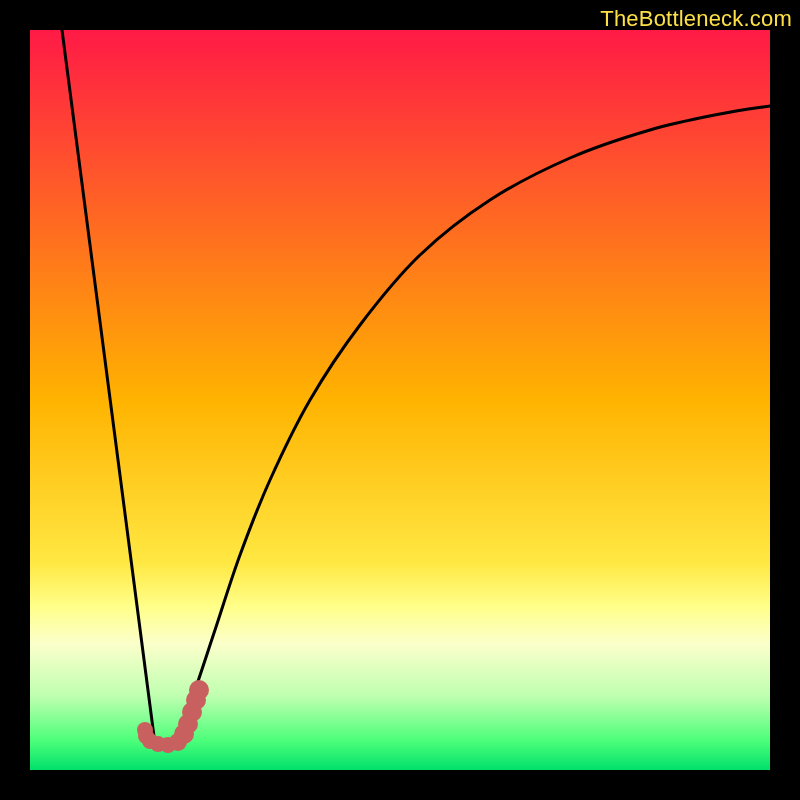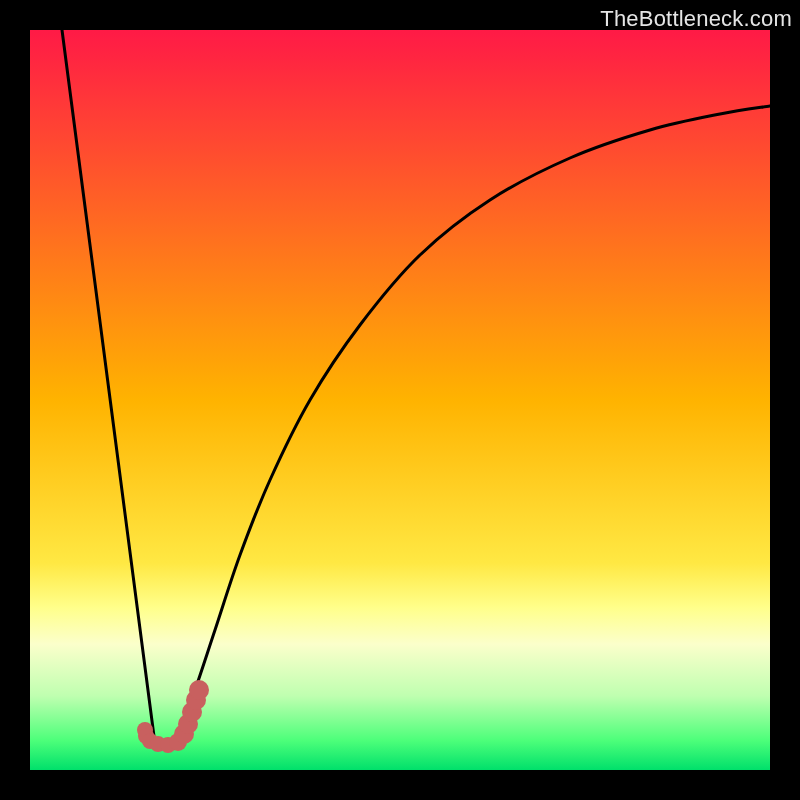--- a/index.html
+++ b/index.html
@@ -1,18 +1,18 @@
 <!DOCTYPE html>
 <html><head>
 <meta charset="utf-8">
 <style>
   html,body{margin:0;padding:0;width:800px;height:800px;background:#000;overflow:hidden;
             font-family:Arial,Helvetica,sans-serif}
   .frame{position:absolute;left:30px;top:30px;width:740px;height:740px;overflow:hidden}
-  .watermark{position:absolute;top:6px;right:8px;color:#e5e5e5;font-size:22px;
+  .watermark{position:absolute;top:6px;right:8px;color:#fde047;font-size:22px;
              font-weight:400;letter-spacing:0.2px}
   svg{display:block}
 </style>
 </head>
 <body>
 
 <div class="frame">
   <svg width="740" height="740" viewBox="0 0 740 740">
     <defs>
       <linearGradient id="bg" x1="0" y1="0" x2="0" y2="1">

